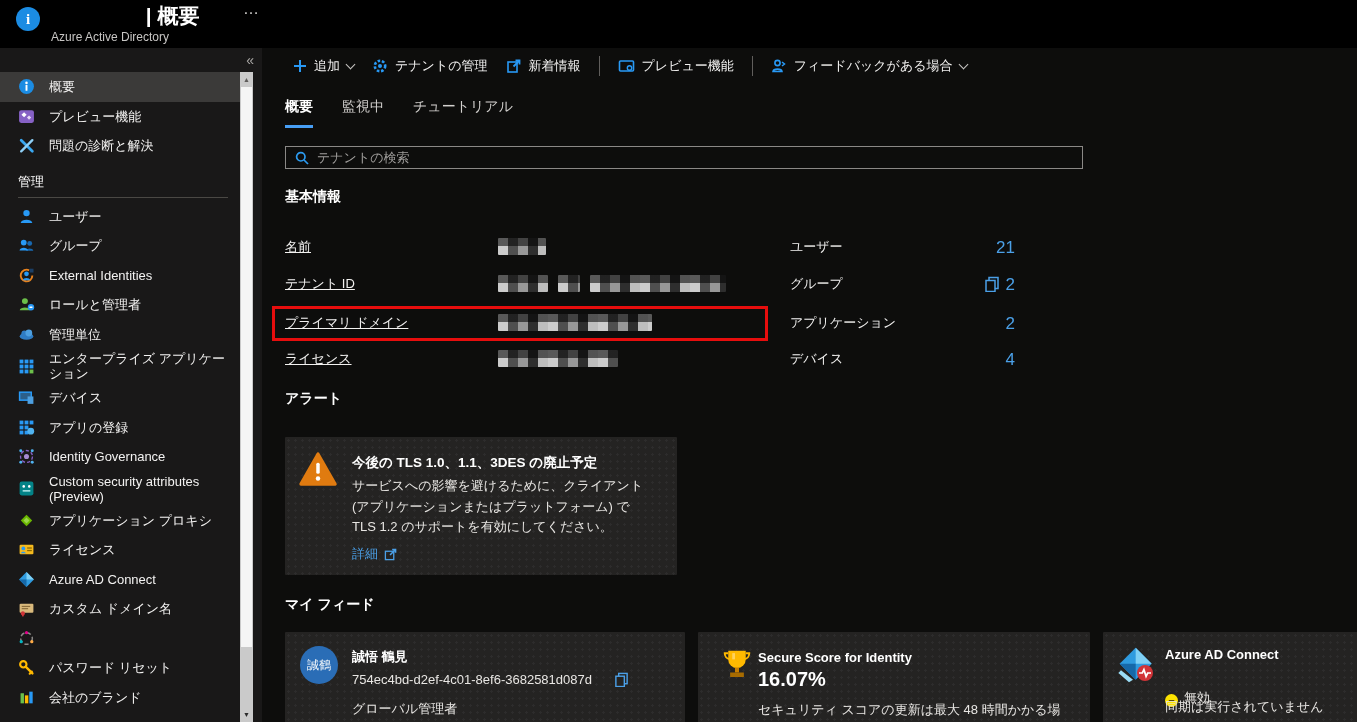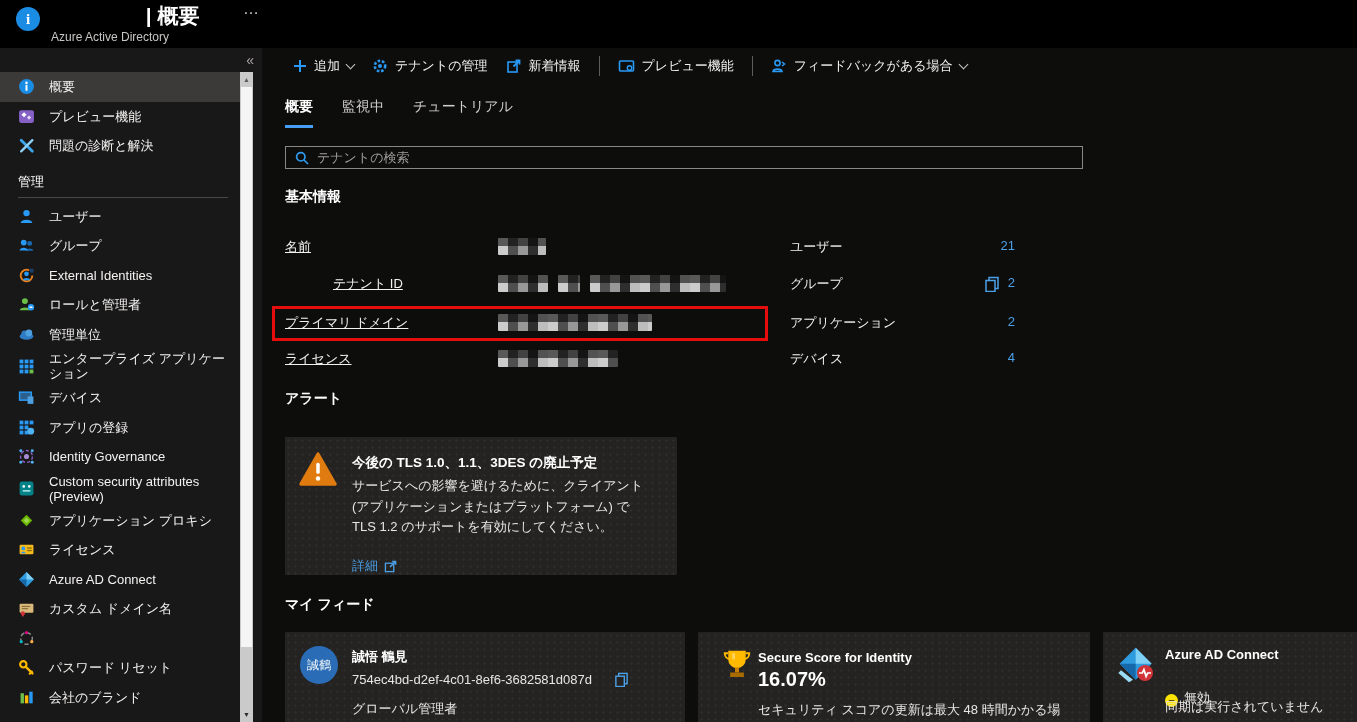--- a/index.html
+++ b/index.html
@@ -56,27 +56,27 @@
   .h2{ position:absolute; font-size:14px; font-weight:bold; color:#fff;}
   .flabel{ position:absolute; left:23px; font-size:13px; color:#f3f2f1;text-decoration:underline;}
   .fvalue{ position:absolute; left:236px; display:flex; gap:10px; align-items:center;}
   .mosaic{ display:inline-block; height:17px; border-radius:1px;
     background-image:repeating-linear-gradient(0deg,#ffffff 0 9px,#6f6f6f 9px 18px),
       repeating-linear-gradient(90deg,#cccccc 0 10px,#4f4f4f 10px 20px,#989898 20px 30px,#2e2e2e 30px 40px,#bdbdbd 40px 50px);
     background-blend-mode:multiply;}
   .copy-ic{ cursor:pointer;}
   .redbox{ position:absolute; left:10px; top:258px; width:496px; height:35px; border:3px solid #e60d0d; z-index:9;}
   .stat-label{ position:absolute; left:528px; font-size:13px; color:#f3f2f1;}
-  .stat-val{ position:absolute; left:660px; width:93px; text-align:right; font-size:13px; color:#4ba0e8; cursor:pointer;}
+  .stat-val{ position:absolute; left:660px; width:93px; text-align:right; font-size:17px; color:#4ba0e8; cursor:pointer;}
   .card{ position:absolute; background:#242322; border-radius:1px;
     background-image:radial-gradient(rgba(255,255,255,0.045) 1px,transparent 1.2px); background-size:7px 7px;}
   .alert-card{ left:23px; top:389px; width:392px; height:138px;}
   .alert-title{ position:absolute; left:67px; top:17px; font-size:13.5px; font-weight:bold; color:#fff;}
   .alert-body{ position:absolute; left:67px; top:39px; width:300px; font-size:13px; color:#e8e6e3; line-height:1.58;}
-  .alert-link{ position:absolute; left:67px; top:108px; font-size:13px; color:#4ba0e8; display:flex; gap:6px; align-items:center; cursor:pointer;margin-top:12px;}
+  .alert-link{ position:absolute; left:67px; top:108px; font-size:13px; color:#4ba0e8; display:flex; gap:6px; align-items:center; cursor:pointer;}
   .warn-ic{ position:absolute; left:14px; top:14px;}
   .feed-card{ top:584px; height:150px;}
   .fc1{ left:23px; width:400px;}
   .fc2{ left:436px; width:392px;}
   .fc3{ left:841px; width:260px;}
   .avatar{ position:absolute; left:15px; top:14px; width:38px; height:38px; border-radius:50%; background:#2a6db6;
     color:#fff; font-size:12px; text-align:center; line-height:38px;}
   .fc-title{ position:absolute; left:67px; font-size:13px; font-weight:bold; color:#fff; white-space:nowrap;}
   .fc-text{ position:absolute; font-size:13px; color:#e8e6e3;}
   .score{ position:absolute; left:60px; top:36px; font-size:20px; font-weight:bold; color:#fff;}
@@ -357,21 +357,21 @@
       <input type="text" placeholder="テナントの検索" style="">
     </div>
 
     <div class="h2" style="left:23px; top:140px;">基本情報</div>
 
     <div class="flabel" style="top:190px;">名前</div>
     <div class="fvalue" style="top:190px;">
         <span class="mosaic" style="width:48px;"></span>
       </div>
 
-    <div class="flabel" style="top:227px;margin-left:48px;">テナント ID</div>
+    <div class="flabel" style="top:227px;">テナント ID</div>
     <div class="fvalue" style="top:227px;">
       <span class="mosaic" style="width:50px;"></span>
         <span class="mosaic" style="width:22px;"></span>
         <span class="mosaic" style="width:136px;"></span>
       <svg class="copy-ic" style="margin-left:248px;" width="16" height="16" viewBox="0 0 16 16">
           <rect x="5" y="1.5" width="9" height="11" fill="none" stroke="#4ba0e8" stroke-width="1.5"></rect>
           <rect x="2" y="4.5" width="9" height="11" fill="#0d0d0c" stroke="#4ba0e8" stroke-width="1.5"></rect>
         </svg>
     </div>
 

